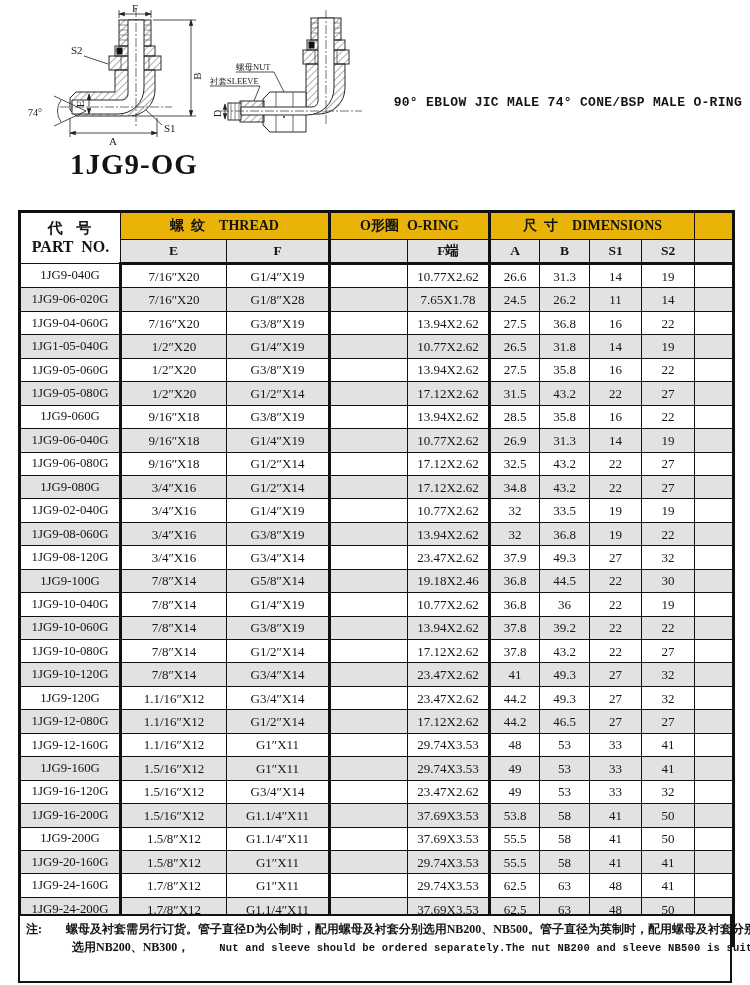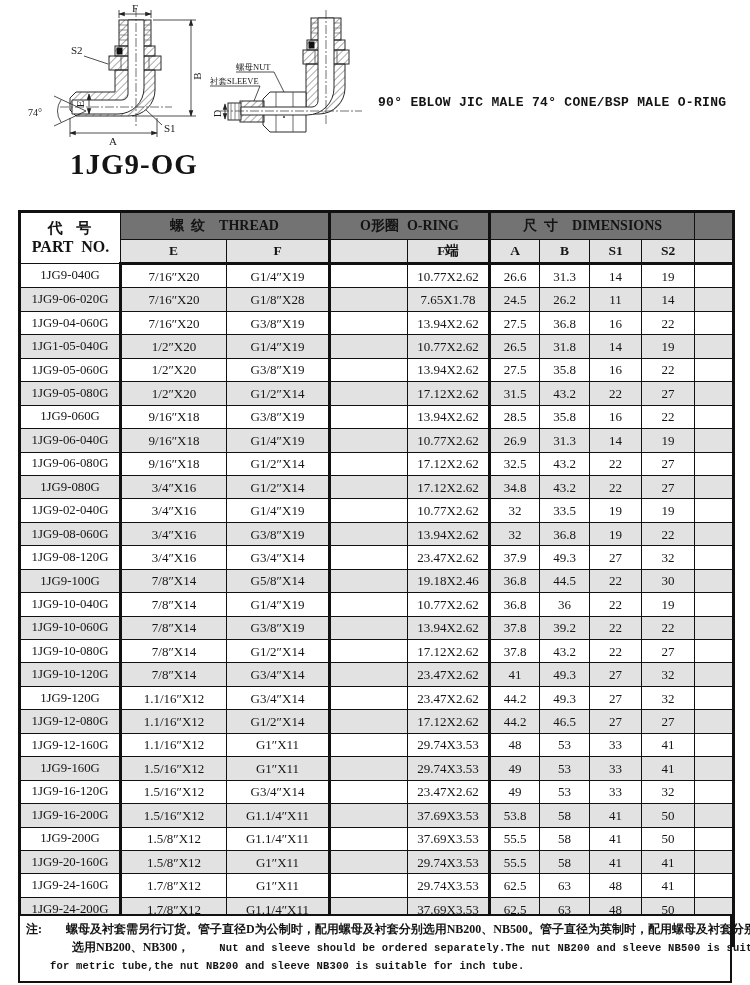--- a/index.html
+++ b/index.html
@@ -13,34 +13,34 @@
   #drawing-left{left:20px;top:4px;}
   #drawing-right{left:208px;top:8px;}
   .model-label{
     position:absolute;left:70px;top:148px;width:130px;
     font-size:29px;font-weight:bold;letter-spacing:1px;white-space:nowrap;
   }
   .titles{position:absolute;left:378px;top:92px;width:364px;}
   .title-cn{font-size:16px;font-weight:bold;line-height:22px;white-space:nowrap;}
   .title-en{
     font-family:"Liberation Mono","DejaVu Sans Mono",monospace;
-    font-size:13px;font-weight:bold;line-height:21px;letter-spacing:.3px;white-space:nowrap;
+    font-size:13px;font-weight:bold;line-height:21px;letter-spacing:.3px;white-space:nowrap;text-align:right;
   }
   
   table.spec{
     position:absolute;left:18px;top:210px;width:714px;
     border-collapse:collapse;table-layout:fixed;
     border:3px solid #111;
   }
   table.spec td{
     border:1.8px solid #111;text-align:center;vertical-align:middle;
     height:22.45px;padding:0;font-size:13px;line-height:1;
     white-space:nowrap;overflow:hidden;
   }
-  tr.h1 td{height:26px;background:#737373;font-size:14px;font-weight:bold;}
+  tr.h1 td{height:26px;background:#eab308;font-size:14px;font-weight:bold;}
   tr.h2 td{height:22px;background:#e2e2e2;font-size:13.5px;font-weight:bold;border-bottom-width:3px;}
   td.part-cell{background:#ffffff !important;border-right-width:3px;font-weight:bold;}
   td.part-cell .cnline{font-size:15px;letter-spacing:2px;white-space:pre;}
   td.part-cell .enline{font-size:16px;margin-top:3px;white-space:pre;}
   .hs{white-space:pre;}
   .hgap{display:inline-block;width:14px;}
   tr.h1 td.sec{border-right-width:3px;}
   tr.h2 td:nth-child(2),tr.h2 td:nth-child(4){border-right-width:3px;}
   tbody.rows td:nth-child(1){font-size:12.8px;}
   tbody.rows td:nth-child(1),tbody.rows td:nth-child(3),tbody.rows td:nth-child(5){border-right-width:3px;}
@@ -577,14 +577,13 @@
         <td>48</td>
         <td>55</td>
         <td></td>
       </tr>
     </tbody>
 </table>
 
 <div class="note">
   <div class="note-line"><span class="note-label">注:</span><span class="cn">螺母及衬套需另行订货。管子直径D为公制时，配用螺母及衬套分别选用NB200、NB500。管子直径为英制时，配用螺母及衬套分别</span></div>
   <div class="note-line indent"><span class="cn">选用NB200、NB300，</span><span class="engap"></span><span class="en">Nut and sleeve should be ordered separately.The nut NB200 and sleeve NB500 is suitable</span></div>
-  <div class="note-line indent"><span class="en">for metric tube,the nut NB200 and sleeve NB300 is suitable for inch tube.</span></div>
 </div>
 
 </body></html>

